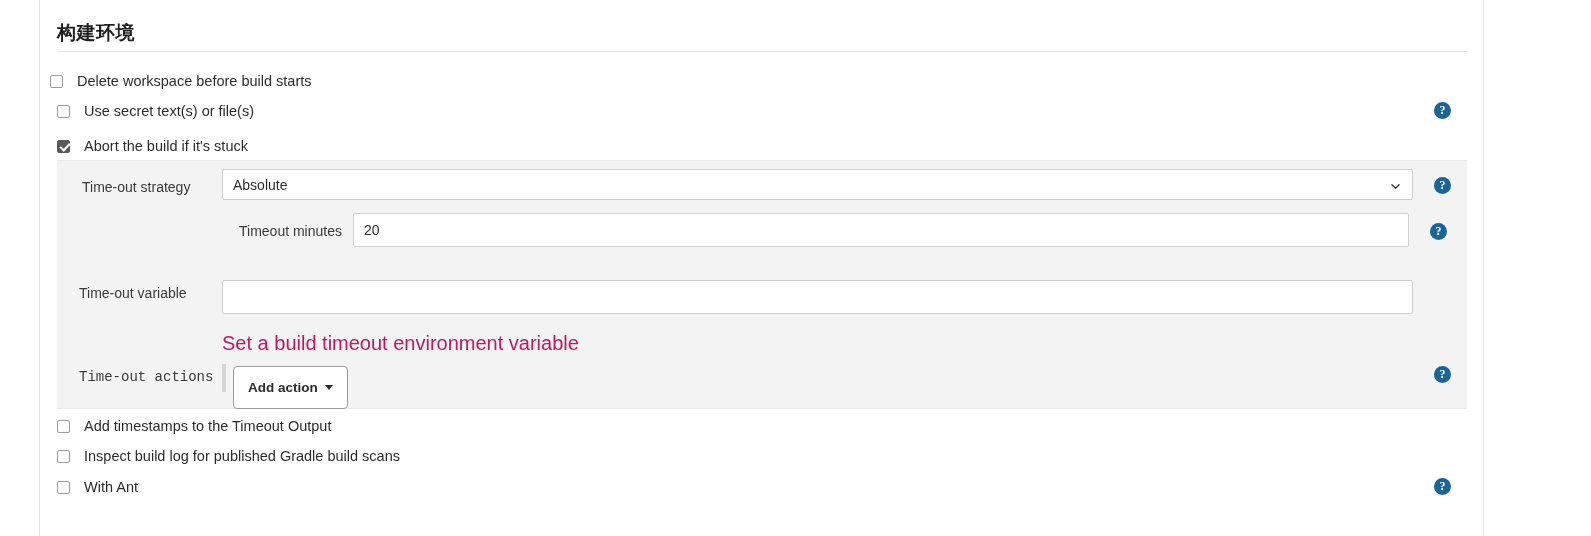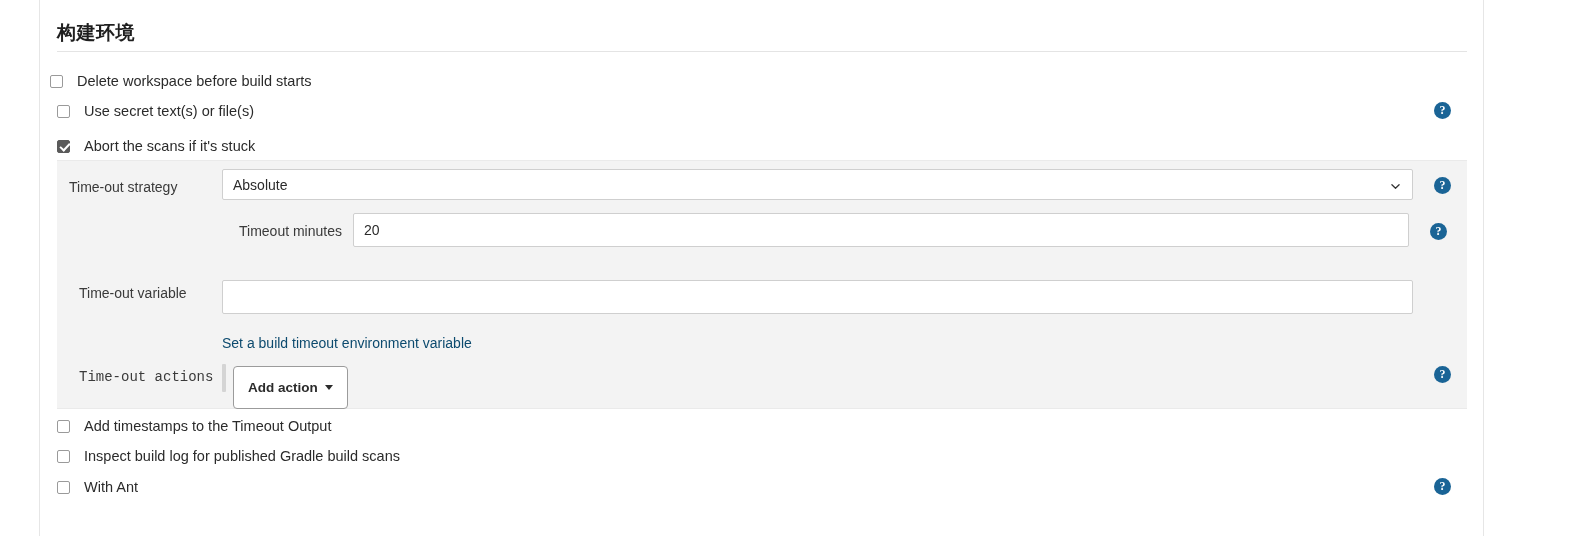--- a/index.html
+++ b/index.html
@@ -137,22 +137,22 @@
     position: absolute;
     right: 12px;
     top: 50%;
     margin-top: -3px;
     width: 9px;
     height: 9px;
   }
 
   .helper-text {
     position: absolute;
-    font-size: 14px;
-    color: #0c4a6e;
+    font-size: 20px;
+    color: #be185d;
     white-space: nowrap;
     line-height: 20px;
   }
 
   
   .handle-bar {
     position: absolute;
     width: 4px;
     background: #d4d4d4;
     border-radius: 1px;
@@ -218,26 +218,26 @@
     <div class="cb-row" style="left:17px; top:101px;">
       <div class="cbx"></div>
       <div class="cb-label">Use secret text(s) or file(s)</div>
     </div>
     <div class="help-icon" style="left:1394px; top:102px;">
         <span>?</span>
       </div>
 
     <div class="cb-row" style="left:17px; top:136px;">
       <div class="cbx checked"></div>
-      <div class="cb-label">Abort the scans if it's stuck</div>
+      <div class="cb-label">Abort the build if it's stuck</div>
     </div>
 
     <div class="nested-block">
 
-      <div class="field-label" style="left:12px; top:17px;">Time-out strategy</div>
+      <div class="field-label" style="left:25px; top:17px;">Time-out strategy</div>
       <div class="sel-input" style="left:165px; top:8px; width:1191px; height:31px;">
         <span>Absolute</span>
         <svg class="sel-caret" viewBox="0 0 10 10">
           <path d="M1 3 L5 7 L9 3" fill="none" stroke="#333333" stroke-width="1.4" stroke-linecap="round" stroke-linejoin="round"></path>
         </svg>
       </div>
       <div class="help-icon" style="left:1377px; top:16px;">
           <span>?</span>
         </div>
 

